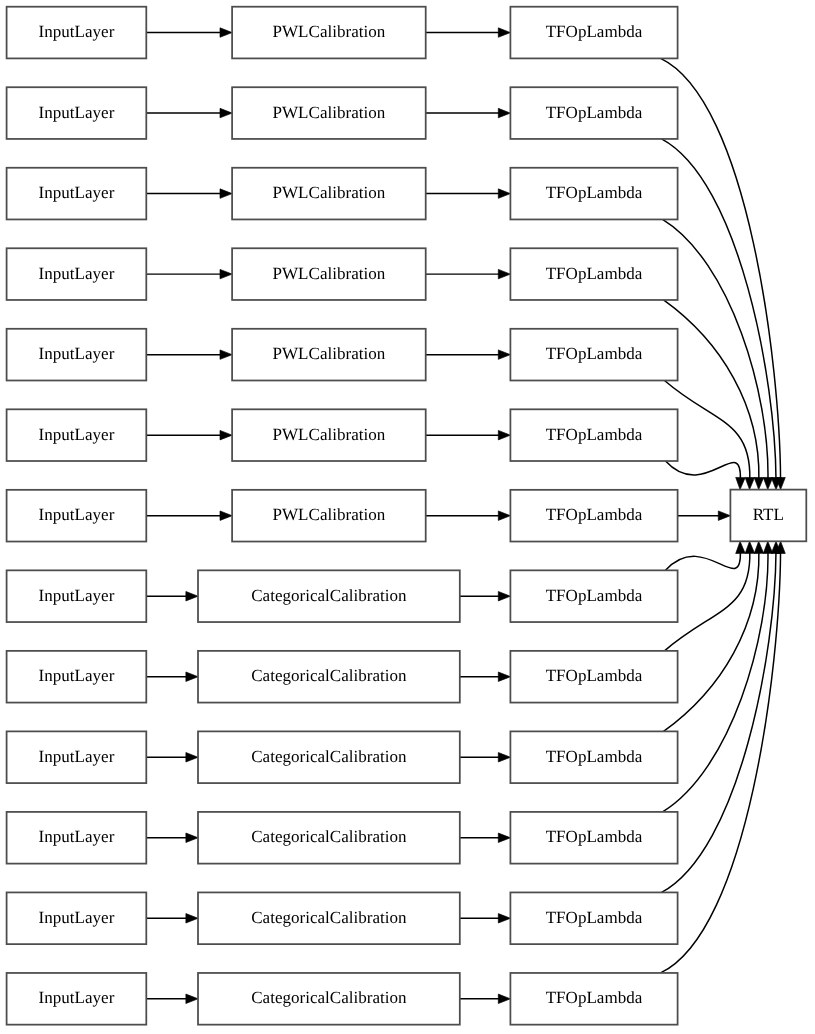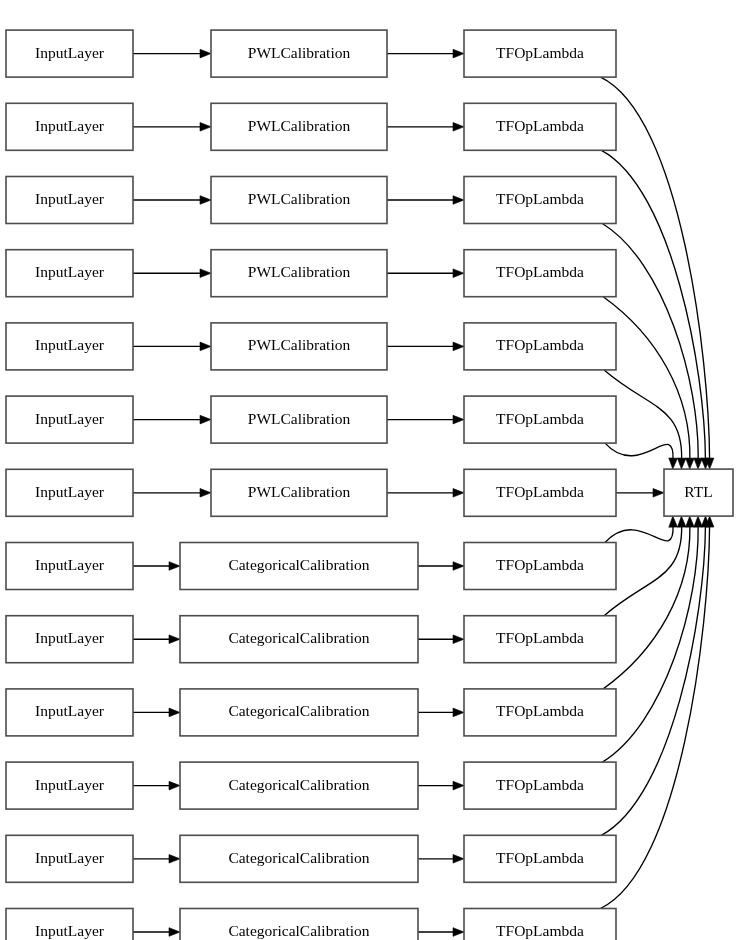--- a/index.html
+++ b/index.html
@@ -10,21 +10,20 @@
   body {
     width: 741px;
     height: 940px;
     font-family: "Liberation Serif", "DejaVu Serif", serif;
     overflow: hidden;
   }
   #graph-root {
     position: relative;
     width: 741px;
     height: 812px;
-    margin-top: 24px;
   }
   svg#graph-canvas {
     display: block;
     width: 741px;
     height: 940px;
   }
   .node-box {
     fill: #ffffff;
     stroke: #4d4d4d;
     stroke-width: 1.6;

